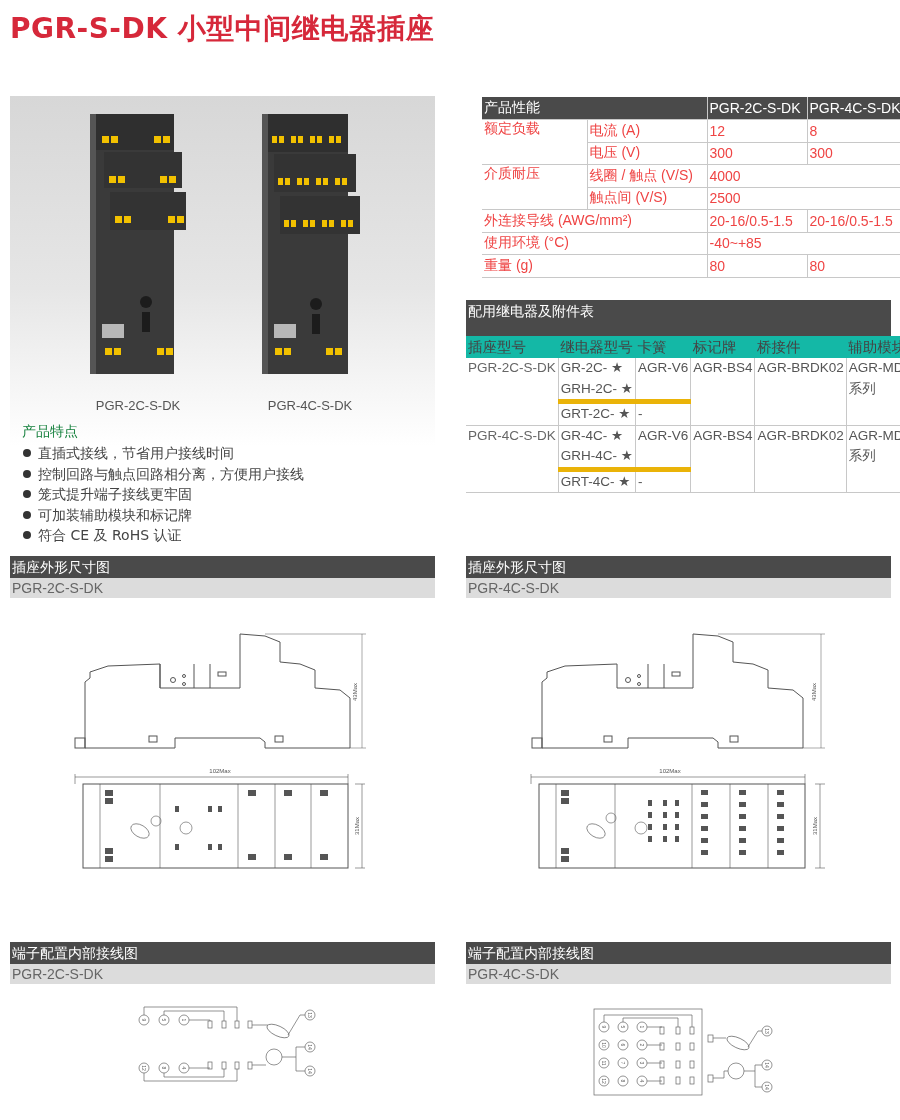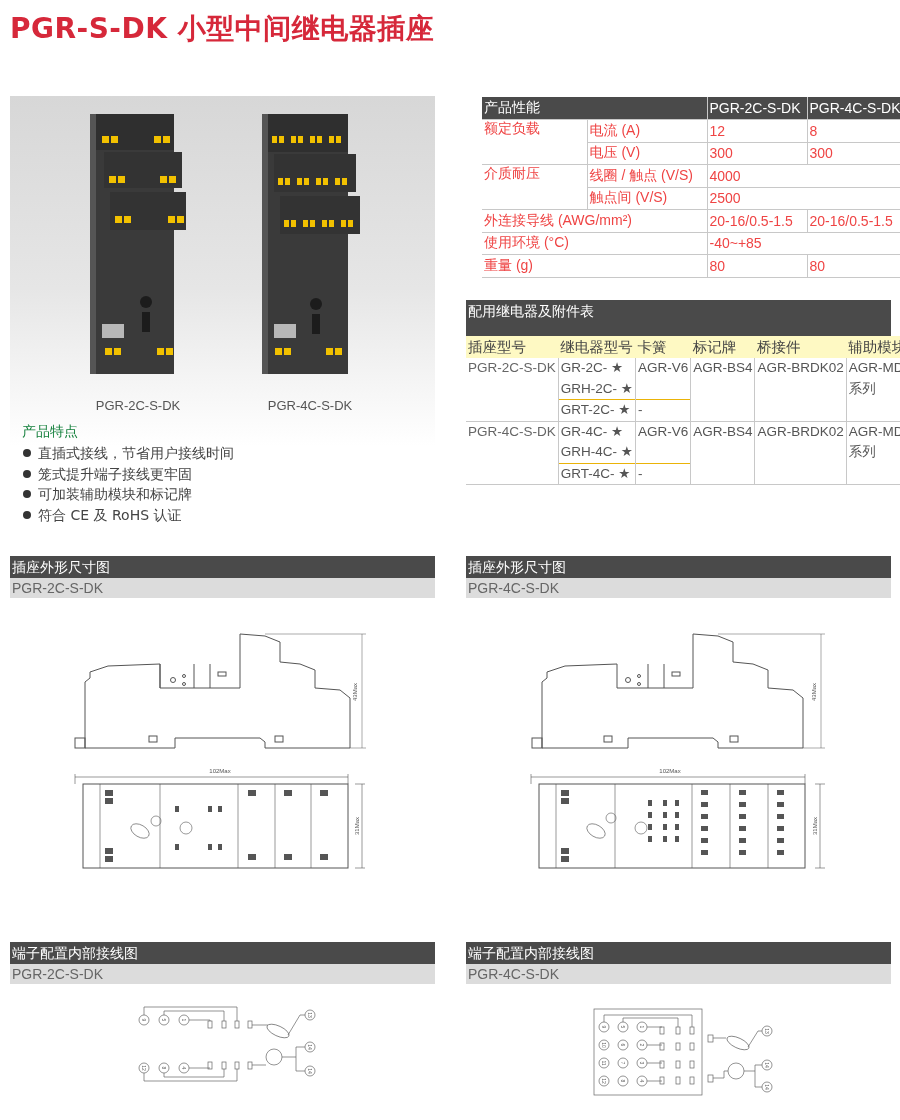--- a/index.html
+++ b/index.html
@@ -38,23 +38,23 @@
   table { border-collapse: collapse; font-family: "Liberation Sans", sans-serif; }
   .spec { position: absolute; left: 482px; top: 97px; width: 425px; }
   .spec td, .spec th { font-size: 14px; color: #ef4444; height: 22.5px; padding: 0 2px; white-space: nowrap; font-weight: normal; text-align: left; vertical-align: middle; }
   .spec th { background: #4a4a4a; color: #fff; }
   .spec tr { border-bottom: 1px solid #c8c8c8; }
   .spec td.vl, .spec th.vl { border-left: 1px solid #c8c8c8; }
 
   .acc { position: absolute; left: 466px; top: 300px; width: 425px; }
   .acc-title { background: #4a4a4a; color: #fff; font-size: 14px; height: 36px; line-height: 22px; padding-left: 2px; }
   .acc td, .acc th { font-size: 13.5px; color: #555; padding: 0 2px; white-space: nowrap; font-weight: normal; text-align: left; vertical-align: top; line-height: 20.5px; }
-  .acc th { background: #fef9c3; color: #444; font-size: 14.5px; height: 22px; vertical-align: middle; }
+  .acc th { background: #14b8a6; color: #444; font-size: 14.5px; height: 22px; vertical-align: middle; }
   .acc .vl { border-left: 1px solid #c8c8c8; }
-  .acc .bt { border-top: 1px solid #eab308; margin-left: 24px; }
+  .acc .bt { border-top: 5px solid #eab308; margin-left: 24px; }
   .acc .bb { border-bottom: 1px solid #c8c8c8; }
   .acc .model { color: #666; }
 
   
   .sec { position: absolute; width: 425px; border-radius: 18px; }
   .sec .hd { background: #4a4a4a; color: #fff; font-size: 14px; height: 22px; line-height: 22px; padding-left: 2px; }
   .sec .sub { background: #dcdcdc; color: #666; font-size: 14px; height: 20px; line-height: 20px; padding-left: 2px; font-family: "Liberation Sans", sans-serif; }
 
   .drawing { position: absolute; }
   svg text { font-family: "Liberation Sans", sans-serif; }
@@ -136,20 +136,21 @@
     <rect x="52" y="202" width="8" height="20" fill="#1c1c1c"></rect>
     <rect x="14" y="212" width="22" height="14" fill="#eee" opacity="0.7"></rect>
   </svg>
   <div class="socket-label" style="left:220px;">PGR-4C-S-DK</div>
 </div>
 
 <div class="features">
   <h3>产品特点</h3>
   <ul>
     <li>直插式接线，节省用户接线时间</li>
+    <li>控制回路与触点回路相分离，方便用户接线</li>
     <li>笼式提升端子接线更牢固</li>
     <li>可加装辅助模块和标记牌</li>
     <li>符合 CE 及 RoHS 认证</li>
   </ul>
 </div>
 
 <table class="spec">
   <colgroup>
       <col style="width:105px">
       <col style="width:120px">

